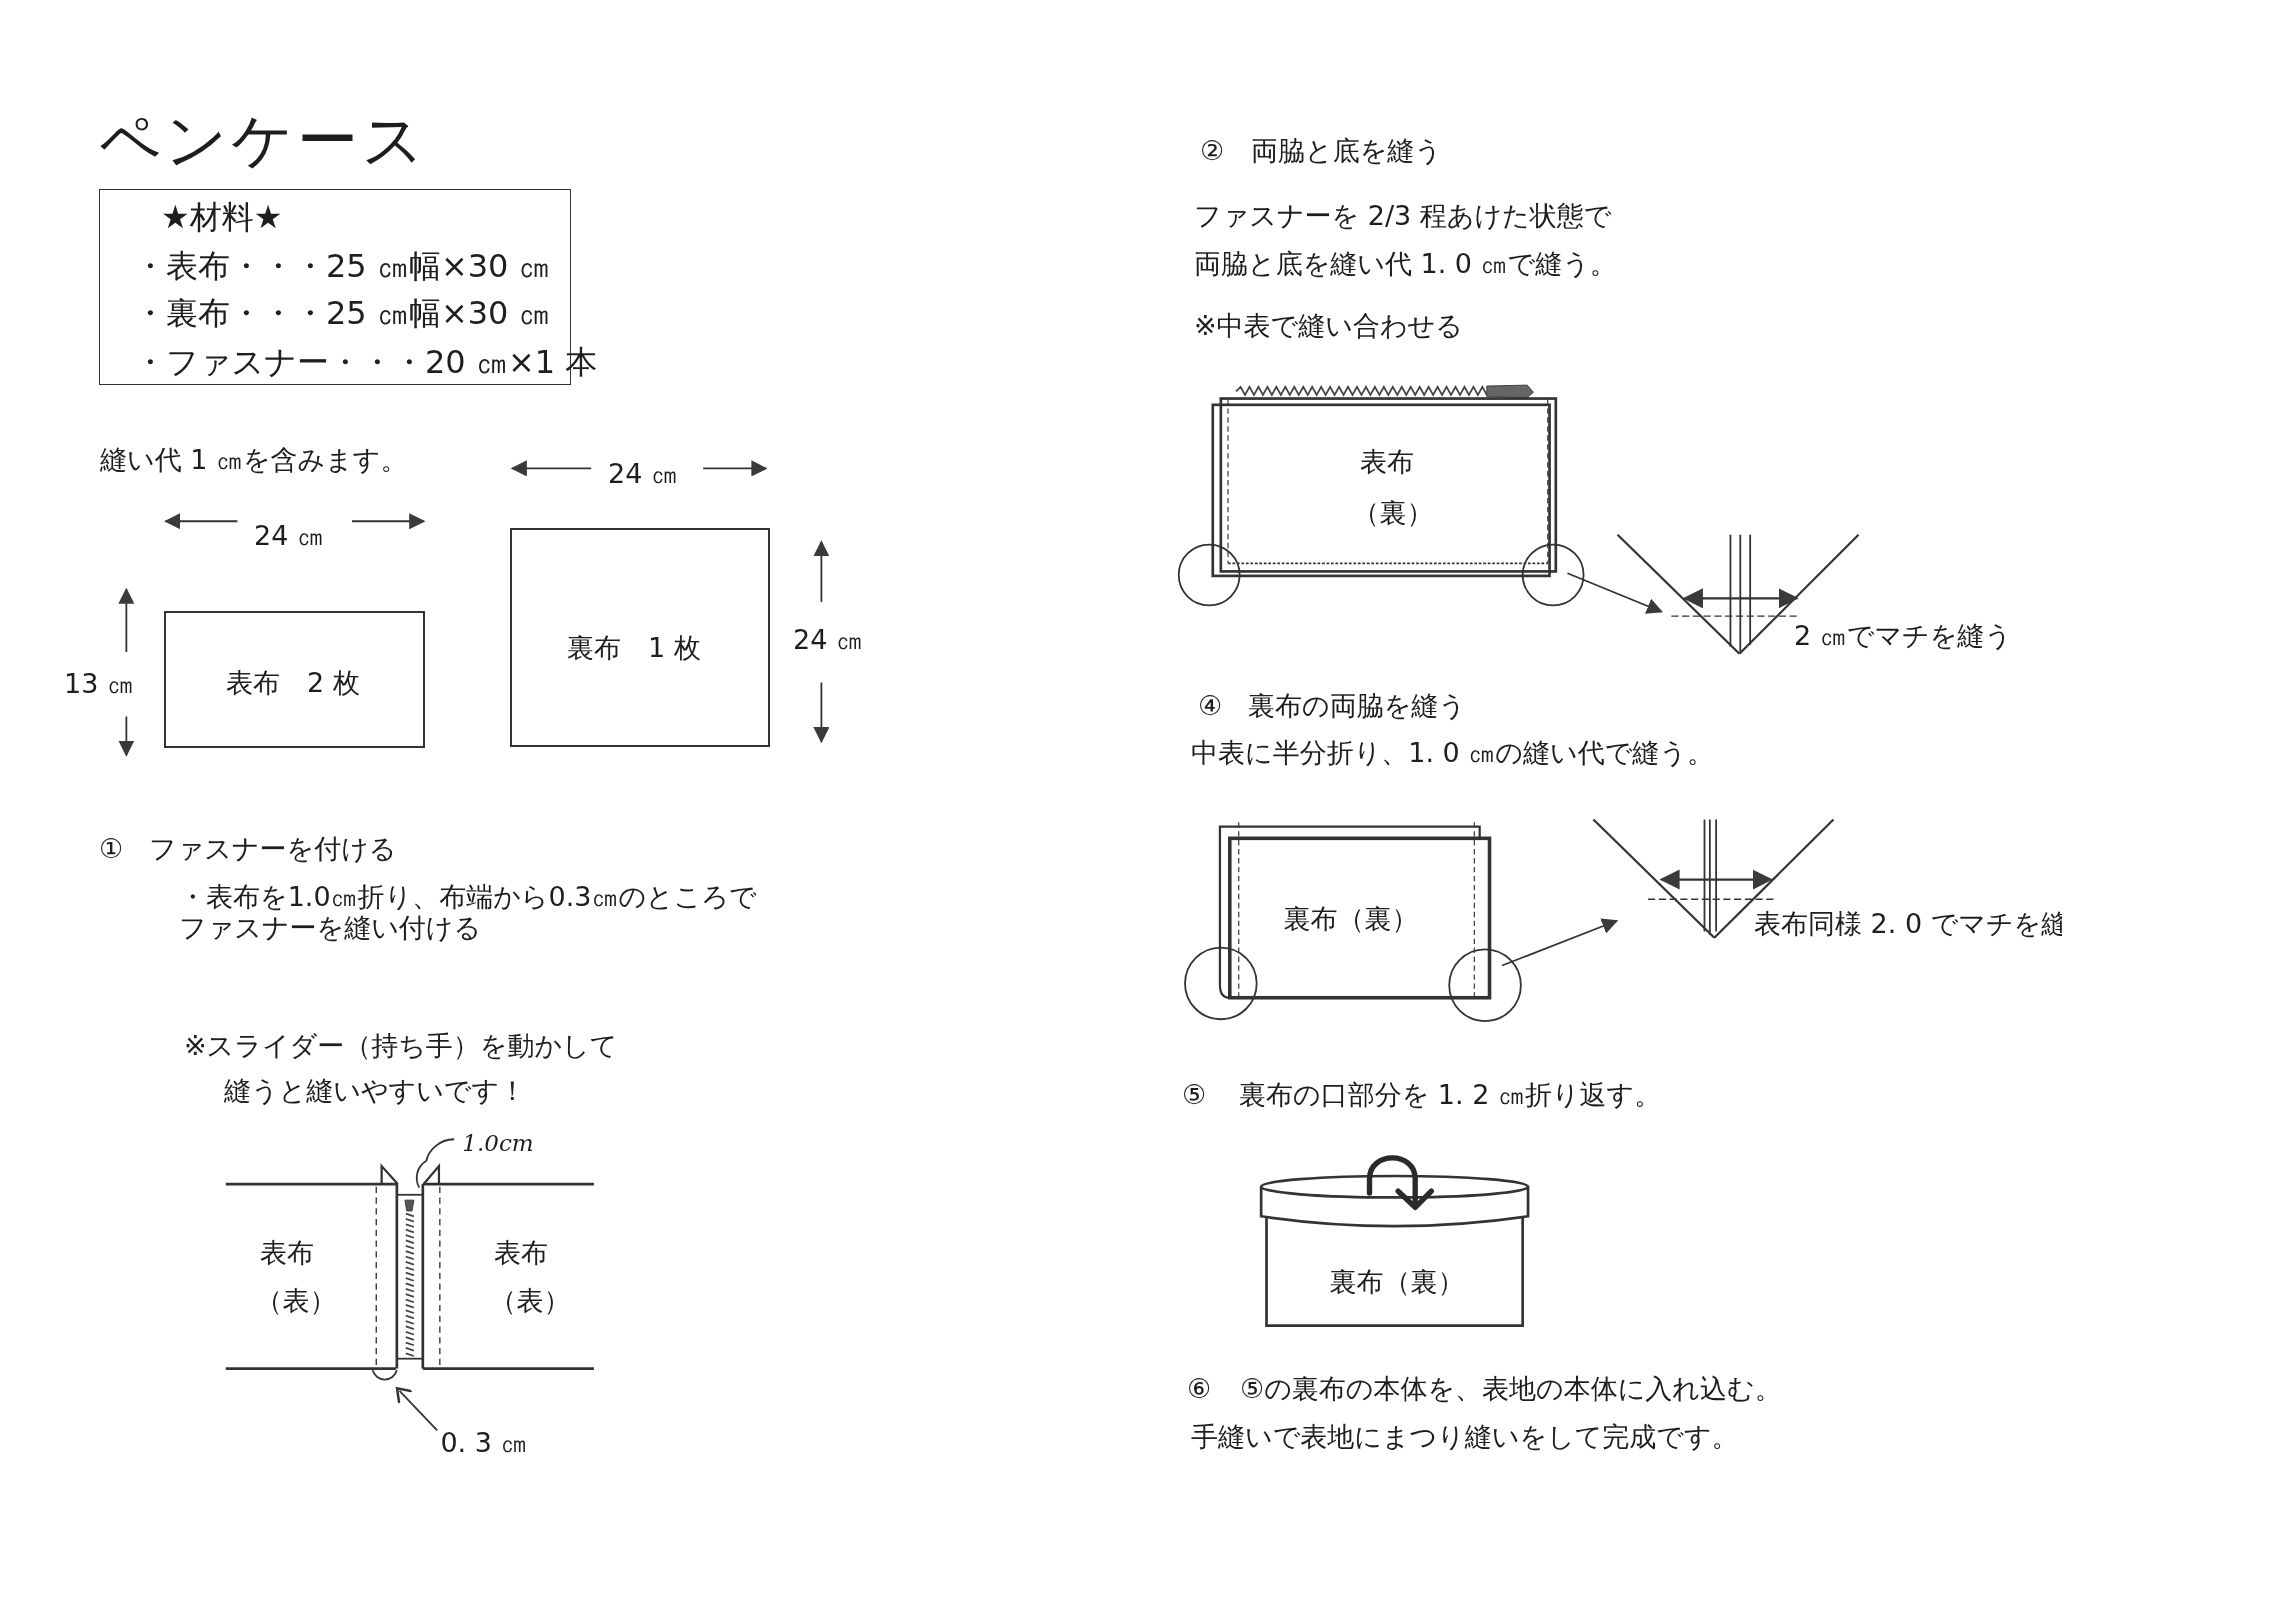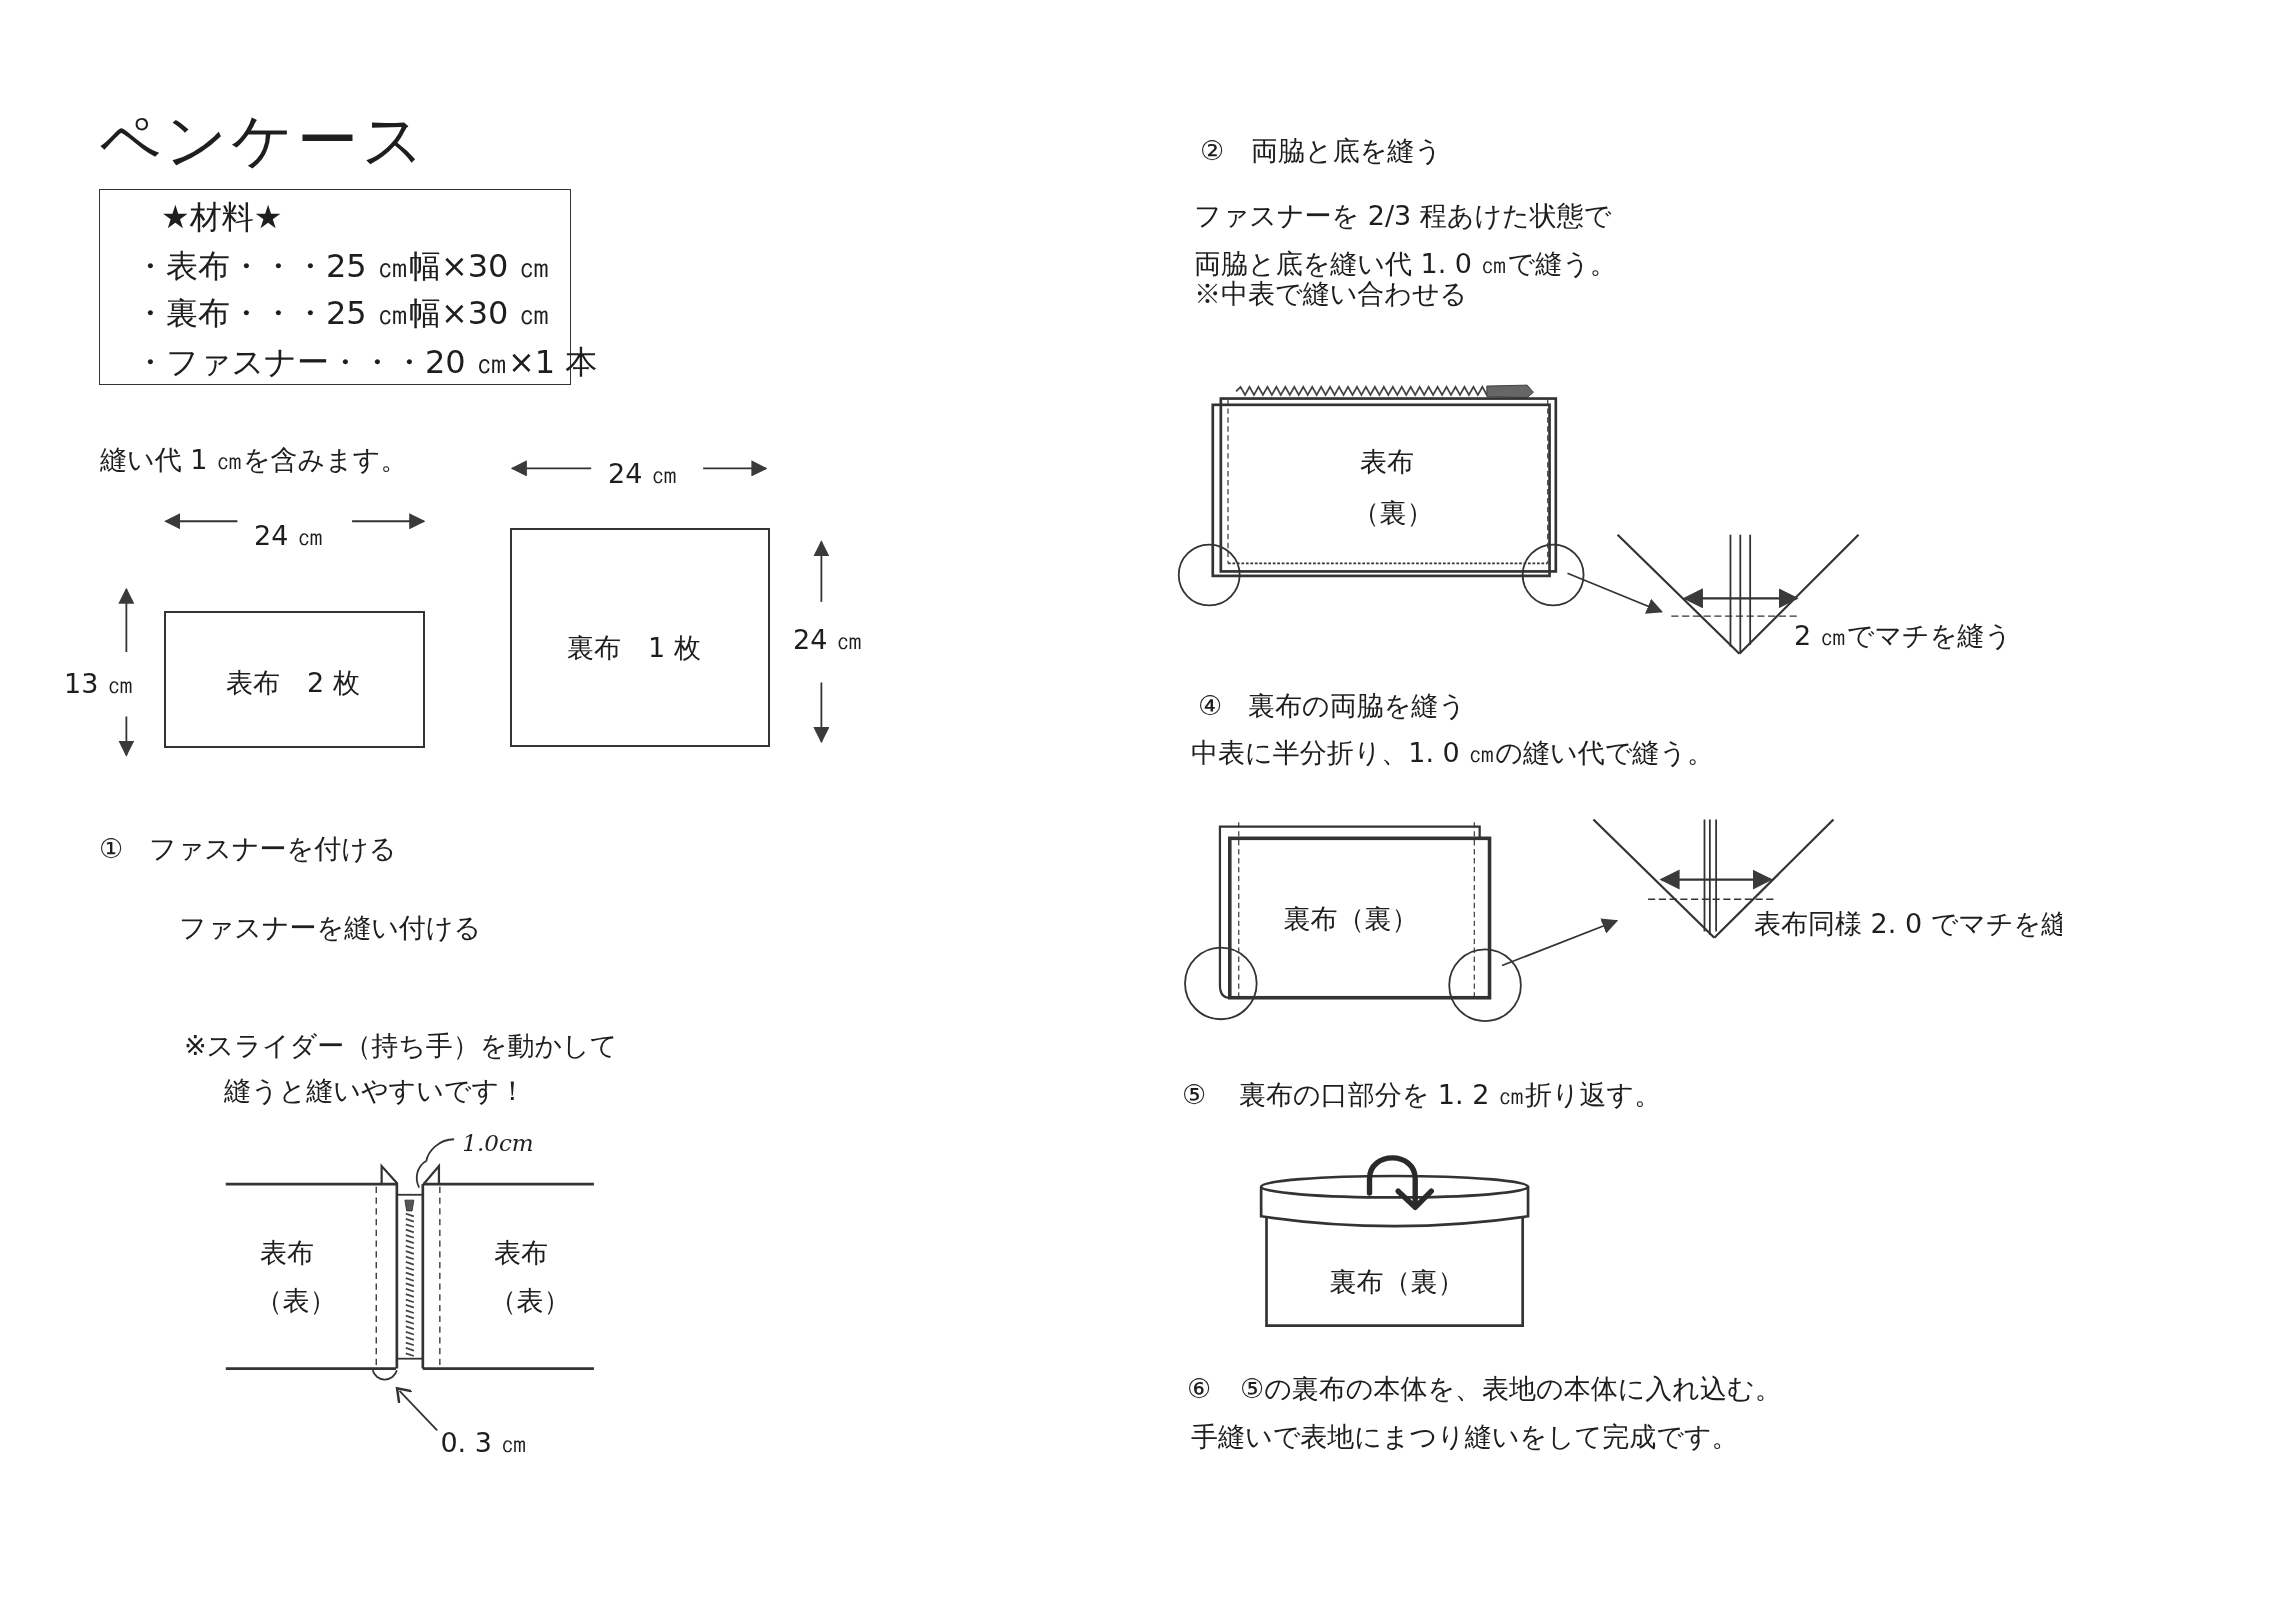--- a/index.html
+++ b/index.html
@@ -49,36 +49,37 @@
   <div class="rect" style="left:510px; top:528px; width:260px; height:219px;"></div>
   <div class="t f30 center" style="left:634px; top:647px;">裏布　1 枚</div>
 
   <div class="t f30 center" style="left:289px; top:535px;">24 ㎝</div>
   <div class="t f30 center" style="left:99px; top:683px;">13 ㎝</div>
   <div class="t f30 center" style="left:643px; top:473px;">24 ㎝</div>
   <div class="t f30 center" style="left:828px; top:639px;">24 ㎝</div>
 
   <div class="t f30 vmid" style="left:99px; top:848px;">①</div>
   <div class="t f30 vmid" style="left:149px; top:848px;">ファスナーを付ける</div>
+  <div class="t f30 vmid" style="left:179px; top:896px;">・表布を1.0㎝折り、布端から0.3㎝のところで</div>
   <div class="t f30 vmid" style="left:179px; top:927px;">ファスナーを縫い付ける</div>
   <div class="t f30 vmid" style="left:184px; top:1045px;">※スライダー（持ち手）を動かして</div>
   <div class="t f30 vmid" style="left:224px; top:1090px;">縫うと縫いやすいです！</div>
 
   <div class="t f30 center" style="left:287px; top:1252px;">表布</div>
   <div class="t f30 center" style="left:296px; top:1300px;">（表）</div>
   <div class="t f30 center" style="left:521px; top:1252px;">表布</div>
   <div class="t f30 center" style="left:530px; top:1300px;">（表）</div>
   <div class="t center" style="left:498px; top:1143px; font-size:23px; font-family:'DejaVu Serif', serif; font-style:italic;">1.0cm</div>
   <div class="t f30 center" style="left:484px; top:1442px;">0. 3 ㎝</div>
 
   <div class="t f30 vmid" style="left:1200px; top:150px;">②</div>
   <div class="t f30 vmid" style="left:1251px; top:150px;">両脇と底を縫う</div>
   <div class="t f30 vmid" style="left:1194px; top:215px;">ファスナーを 2/3 程あけた状態で</div>
   <div class="t f30 vmid" style="left:1194px; top:263px;">両脇と底を縫い代 1. 0 ㎝で縫う。</div>
-  <div class="t f30 vmid" style="left:1194px; top:296px;font-family:Liberation Mono, monospace;">※中表で縫い合わせる</div>
+  <div class="t f30 vmid" style="left:1194px; top:325px;">※中表で縫い合わせる</div>
 
   <div class="t f30 center" style="left:1387px; top:461px;">表布</div>
   <div class="t f30 center" style="left:1393px; top:512px;">（裏）</div>
   <div class="t f30 vmid" style="left:1794px; top:635px;">2 ㎝でマチを縫う</div>
 
   <div class="t f30 vmid" style="left:1198px; top:705px;">④</div>
   <div class="t f30 vmid" style="left:1248px; top:705px;">裏布の両脇を縫う</div>
   <div class="t f30 vmid" style="left:1191px; top:752px;">中表に半分折り、1. 0 ㎝の縫い代で縫う。</div>
   <div class="t f30 center" style="left:1351px; top:918px;">裏布（裏）</div>
   <div class="t f30 vmid" style="left:1754px; top:923px;">表布同様 2. 0 でマチを縫う</div>

